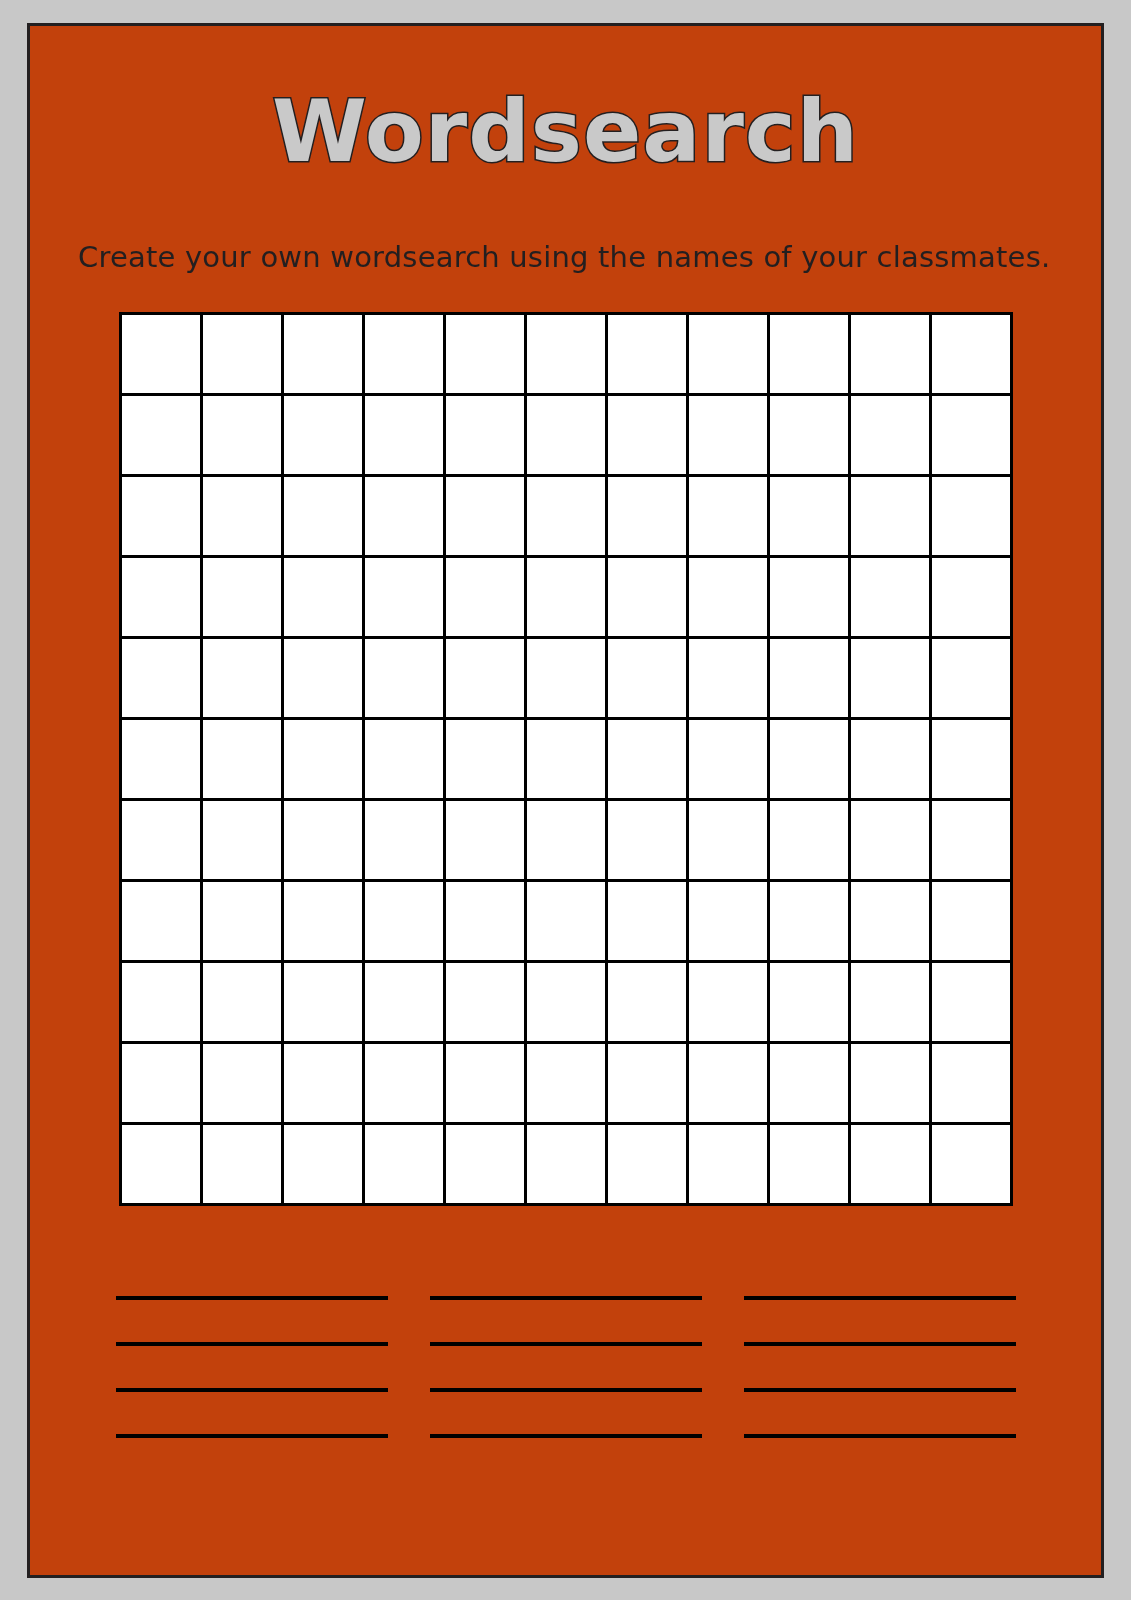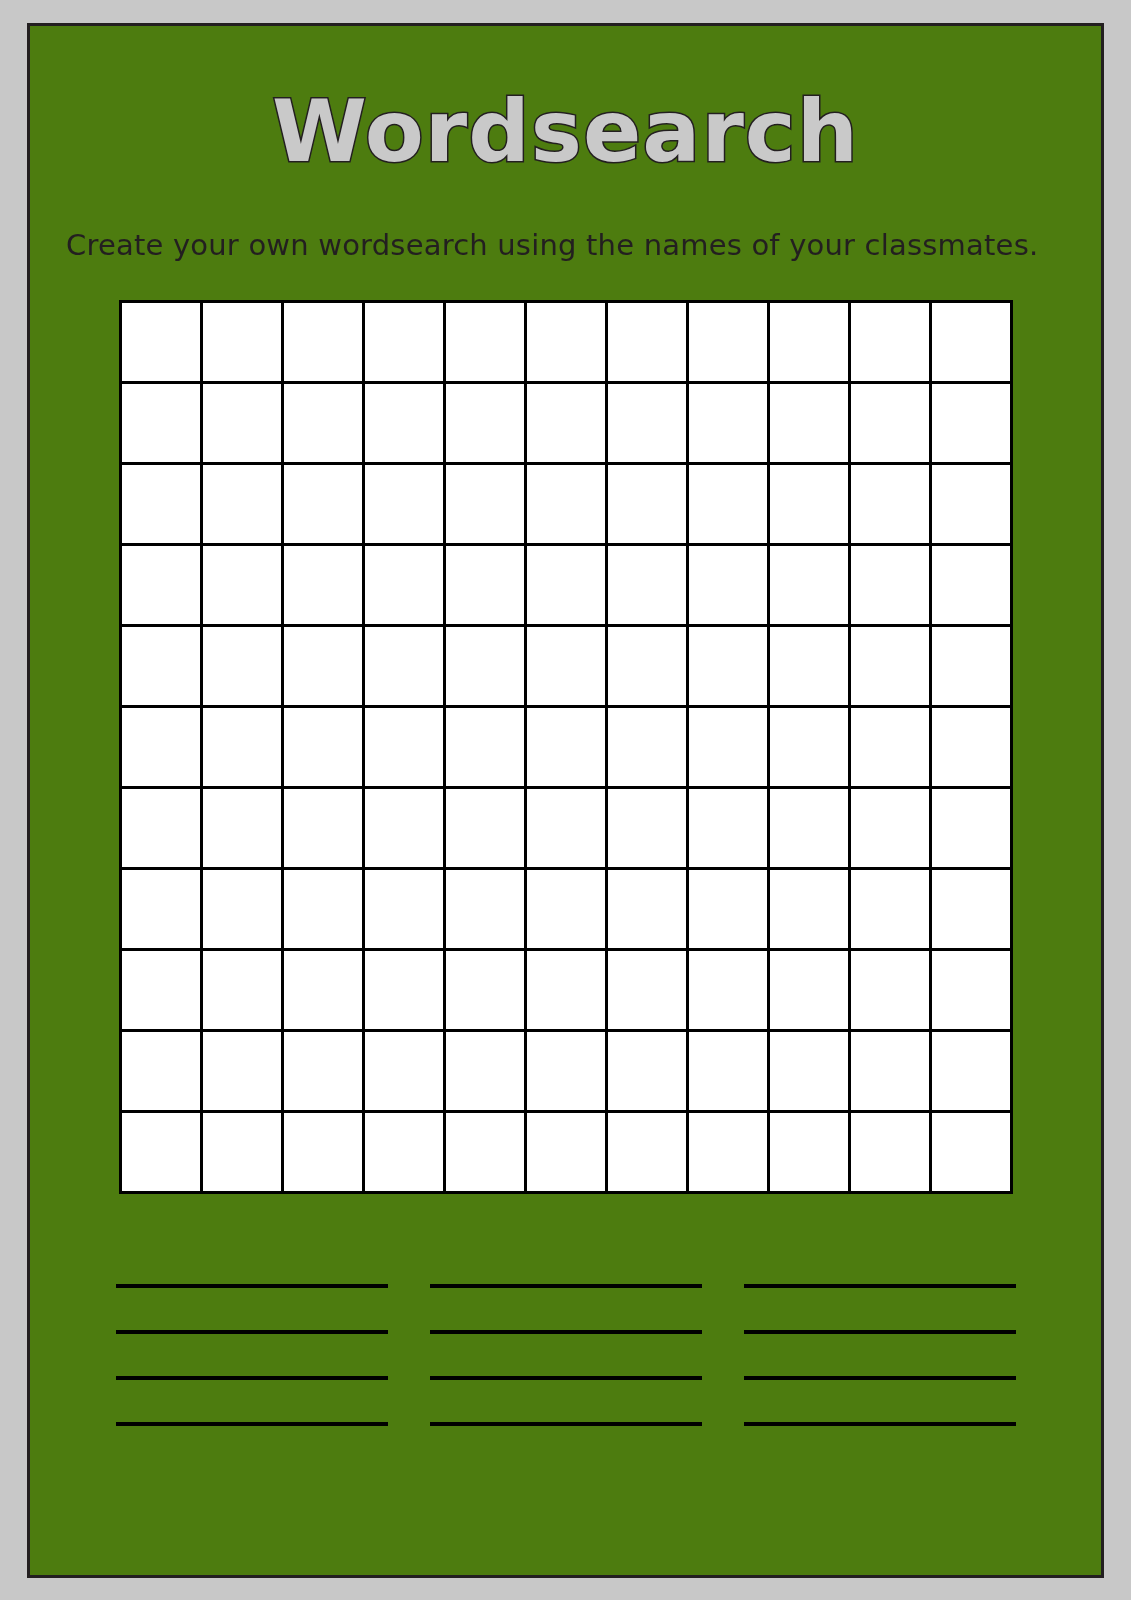--- a/index.html
+++ b/index.html
@@ -13,41 +13,41 @@
     font-family: "Liberation Sans", sans-serif;
     overflow: hidden;
   }
 
   .page {
     position: absolute;
     left: 27px;
     top: 23px;
     width: 1077px;
     height: 1555px;
-    background: #4d7c0f;
+    background: #c2410c;
     border: 3px solid #231f20;
     box-sizing: border-box;
   }
 
   .title {
     text-align: center;
     margin: 0;
     padding-top: 62px;
     font-size: 86px;
     line-height: 1;
     font-weight: bold;
     letter-spacing: 1px;
     color: #c9c9c9;
     -webkit-text-stroke: 3px #231f20;
     paint-order: stroke fill;
     font-family: "DejaVu Sans", sans-serif;
   }
 
   .instruction {
-    margin: 4px;
+    margin: 16px;
     padding: 50px 30px 0 32px;
     font-size: 29px;
     color: #231f20;
     font-family: "DejaVu Sans", sans-serif;
     letter-spacing: 0.2px;
     white-space: nowrap;
   }
 
   .grid-wrap {
     display: flex;

